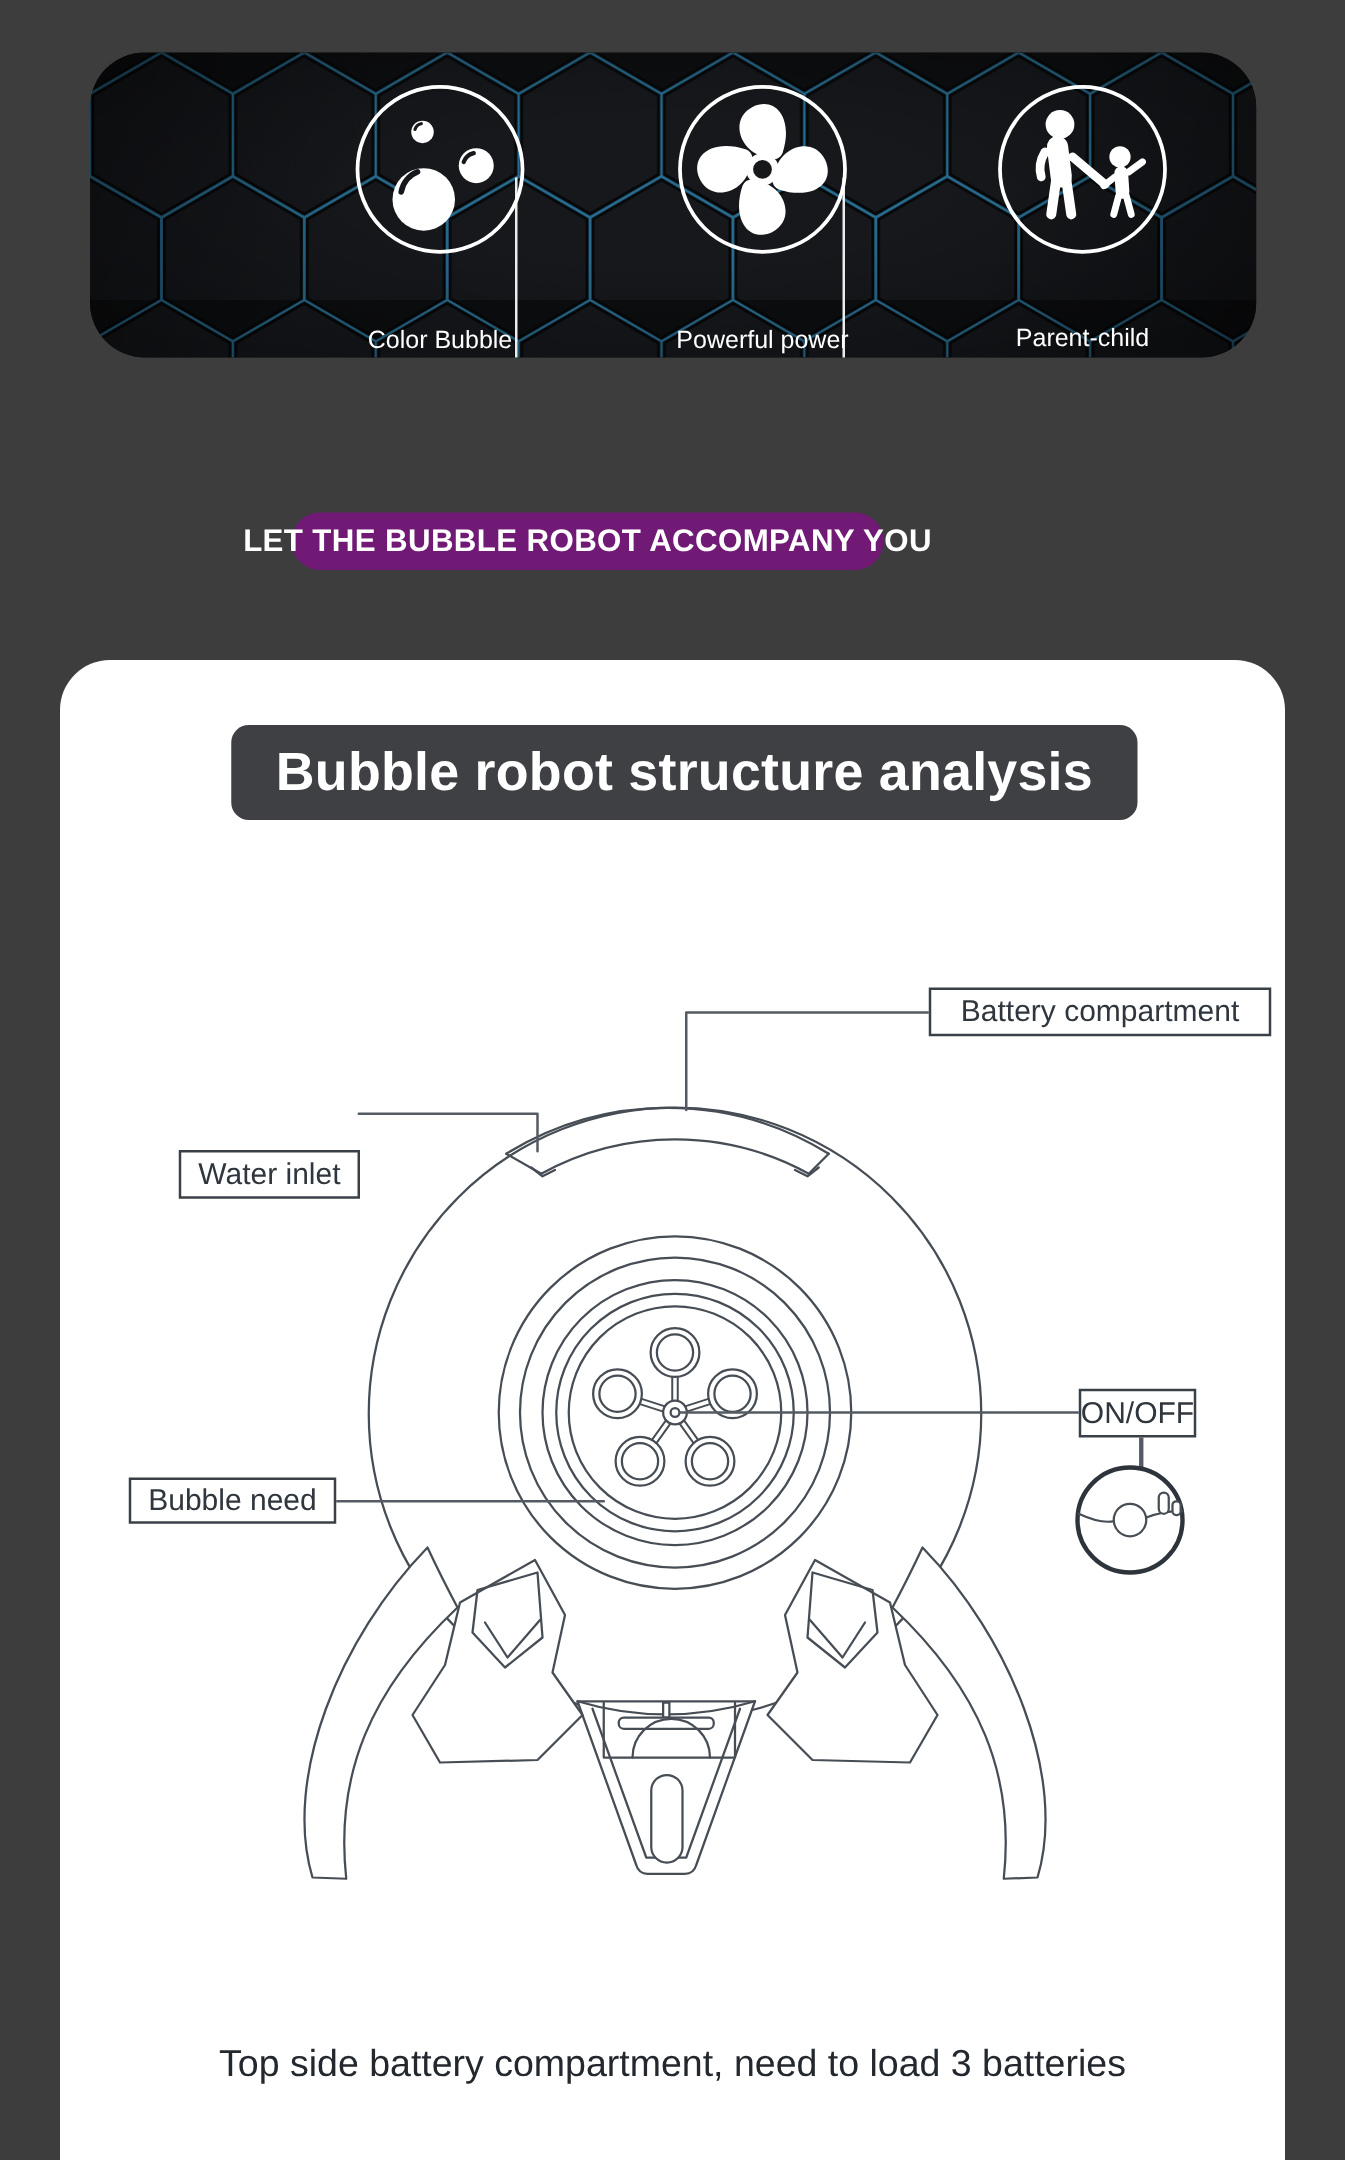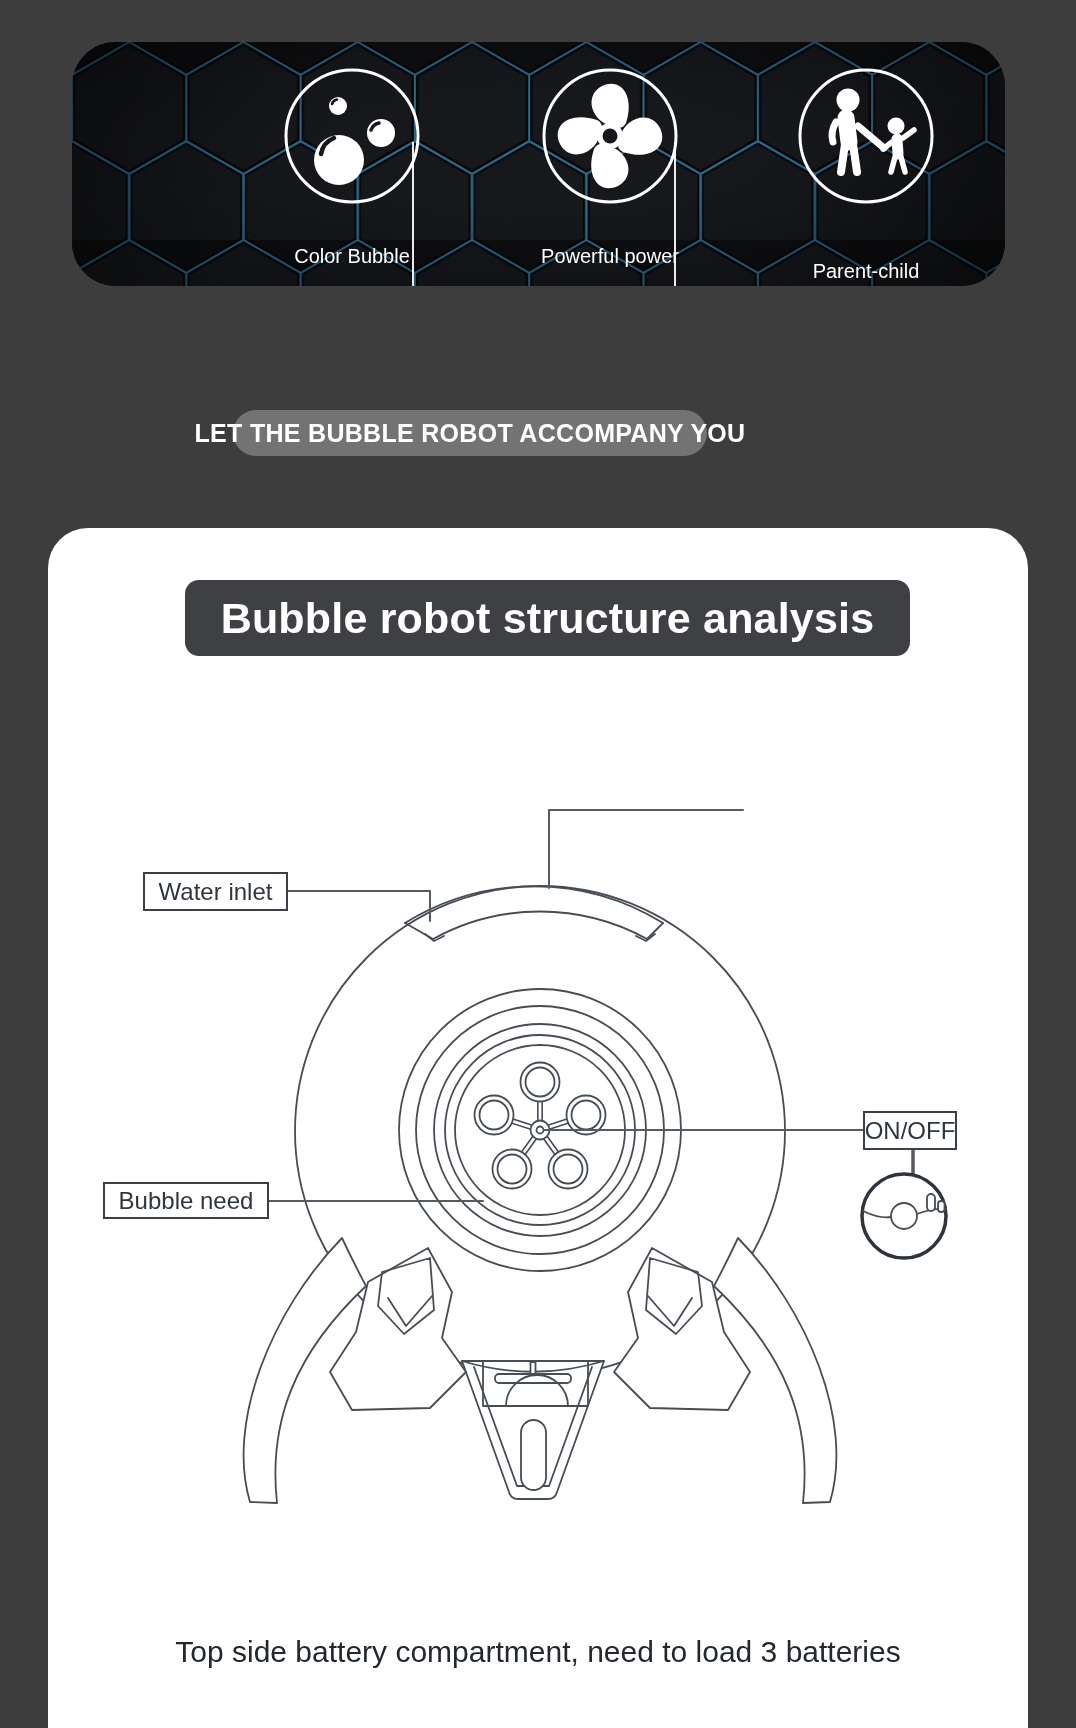--- a/index.html
+++ b/index.html
@@ -6,21 +6,21 @@
   .page{position:relative;width:1076px;height:1728px;background:#3d3d3d;overflow:hidden;
         font-family:"Liberation Sans",sans-serif;}
   
   .hex-banner{position:absolute;left:72px;top:42px;width:933px;height:244px;border-radius:44px;
               overflow:hidden;background:#0d0e10;}
   .hex-banner .vignette{position:absolute;inset:0;
       background:radial-gradient(ellipse at 50% 45%, rgba(0,0,0,0) 30%, rgba(0,0,0,.38) 100%),
                  linear-gradient(115deg, rgba(0,0,0,.30) 0%, rgba(0,0,0,0) 25%, rgba(0,0,0,0) 75%, rgba(0,0,0,.30) 100%);}
   .feature{position:absolute;top:0;height:100%;width:230px;}
   .feature .icon-wrap{position:absolute;left:50%;top:96px;transform:translate(-50%,-50%);}
-  .feature .cap{position:absolute;left:50%;top:214px;transform:translate(-50%,-50%);
+  .feature .cap{position:absolute;left:50%;top:231px;transform:translate(-50%,-50%);
       color:#fff;font-size:20px;line-height:25px;text-align:center;white-space:nowrap;}
   .feature .cap.two{white-space:normal;width:190px;top:242px;}
   .vdiv{position:absolute;top:100px;width:2px;height:172px;background:rgba(255,255,255,.92);}
   
   .pill{position:absolute;left:233px;top:410px;width:474px;height:46px;border-radius:23px;
         display:flex;align-items:center;justify-content:center;
         color:#fff;font-weight:700;font-size:25px;letter-spacing:.3px;white-space:nowrap;}
   
   .card{position:absolute;left:48px;top:528px;width:980px;height:1200px;background:#fff;
         border-radius:40px 40px 0 0;}
@@ -115,21 +115,21 @@
           </g>
         </svg>
       </span>
       <span class="cap two">Parent-child socialization</span>
     </div>
 
     <div class="vdiv" style="left:340px"></div>
     <div class="vdiv" style="left:602px"></div>
   </div>
 
-  <div class="pill" style="background:#737373">
+  <div class="pill" style="background:#701a75">
     <span>LET THE BUBBLE ROBOT ACCOMPANY YOU</span>
   </div>
 
   <div class="card">
     <div class="card-title">
       <span>Bubble robot structure analysis</span>
     </div>
     <div class="caption">Top side battery compartment, need to load 3 batteries</div>
   </div>
 
@@ -213,21 +213,24 @@
         <circle cx="904" cy="1216" r="42" stroke="#2e343b" stroke-width="3.5"></circle>
         <path d="M 863 1211 Q 880 1219 891 1217"></path>
         <path d="M 917 1214 Q 933 1208 946 1209"></path>
         <circle cx="904" cy="1216" r="13"></circle>
         <rect x="927" y="1194" width="8" height="17" rx="4" fill="#fff"></rect>
         <rect x="938" y="1201" width="6.5" height="11" rx="3" fill="#fff"></rect>
       </g>
     </g>
   </svg>
 
-  <div class="tag" style="left:143px;top:872px;width:145px;height:39px">
+  <div class="tag" style="left:743px;top:790px;width:274px;height:39px">
+    <span>Battery compartment</span>
+  </div>
+  <div class="tag" style="left:143px;top:920px;width:145px;height:39px">
     <span>Water inlet</span>
   </div>
   <div class="tag" style="left:863px;top:1111px;width:94px;height:39px">
     <span>ON/OFF</span>
   </div>
   <div class="tag" style="left:103px;top:1182px;width:166px;height:37px">
     <span>Bubble need</span>
   </div>
 
 </div>

